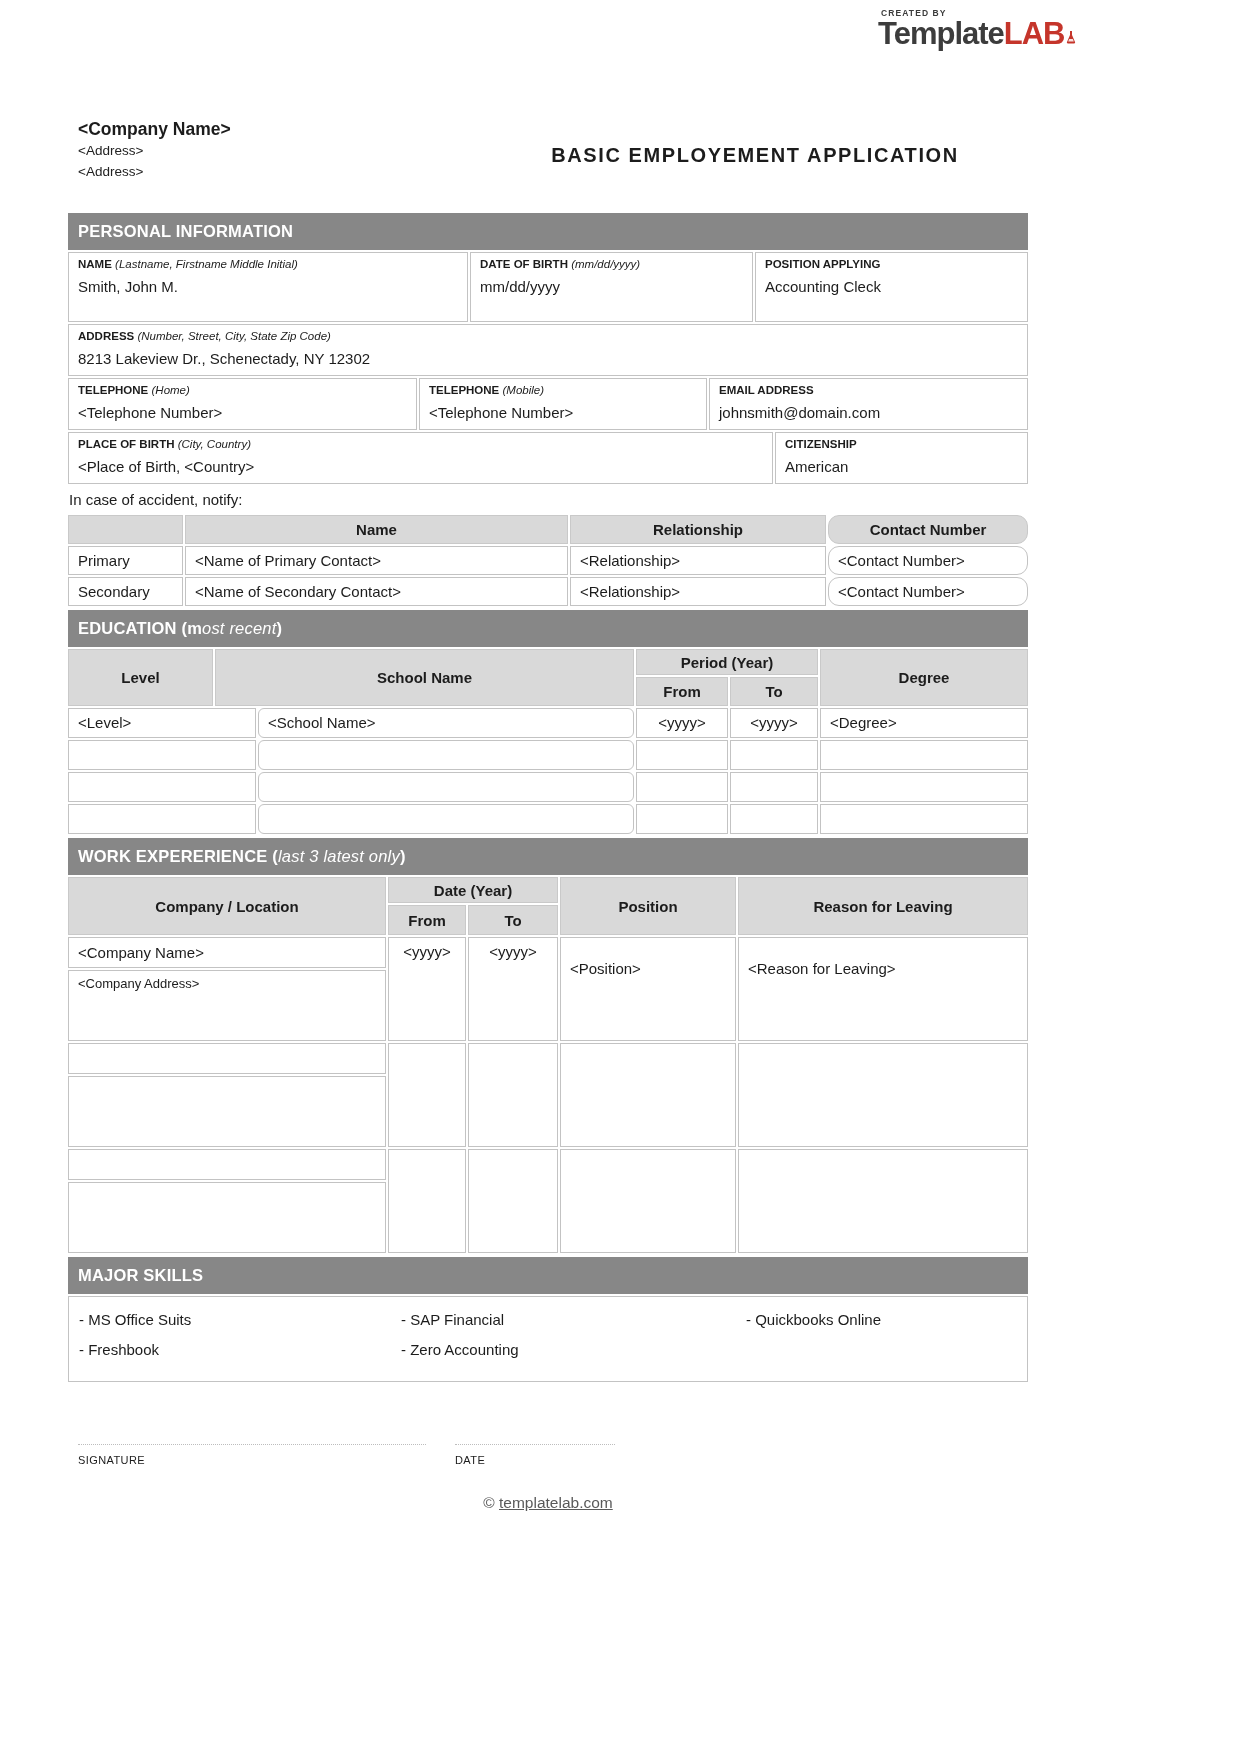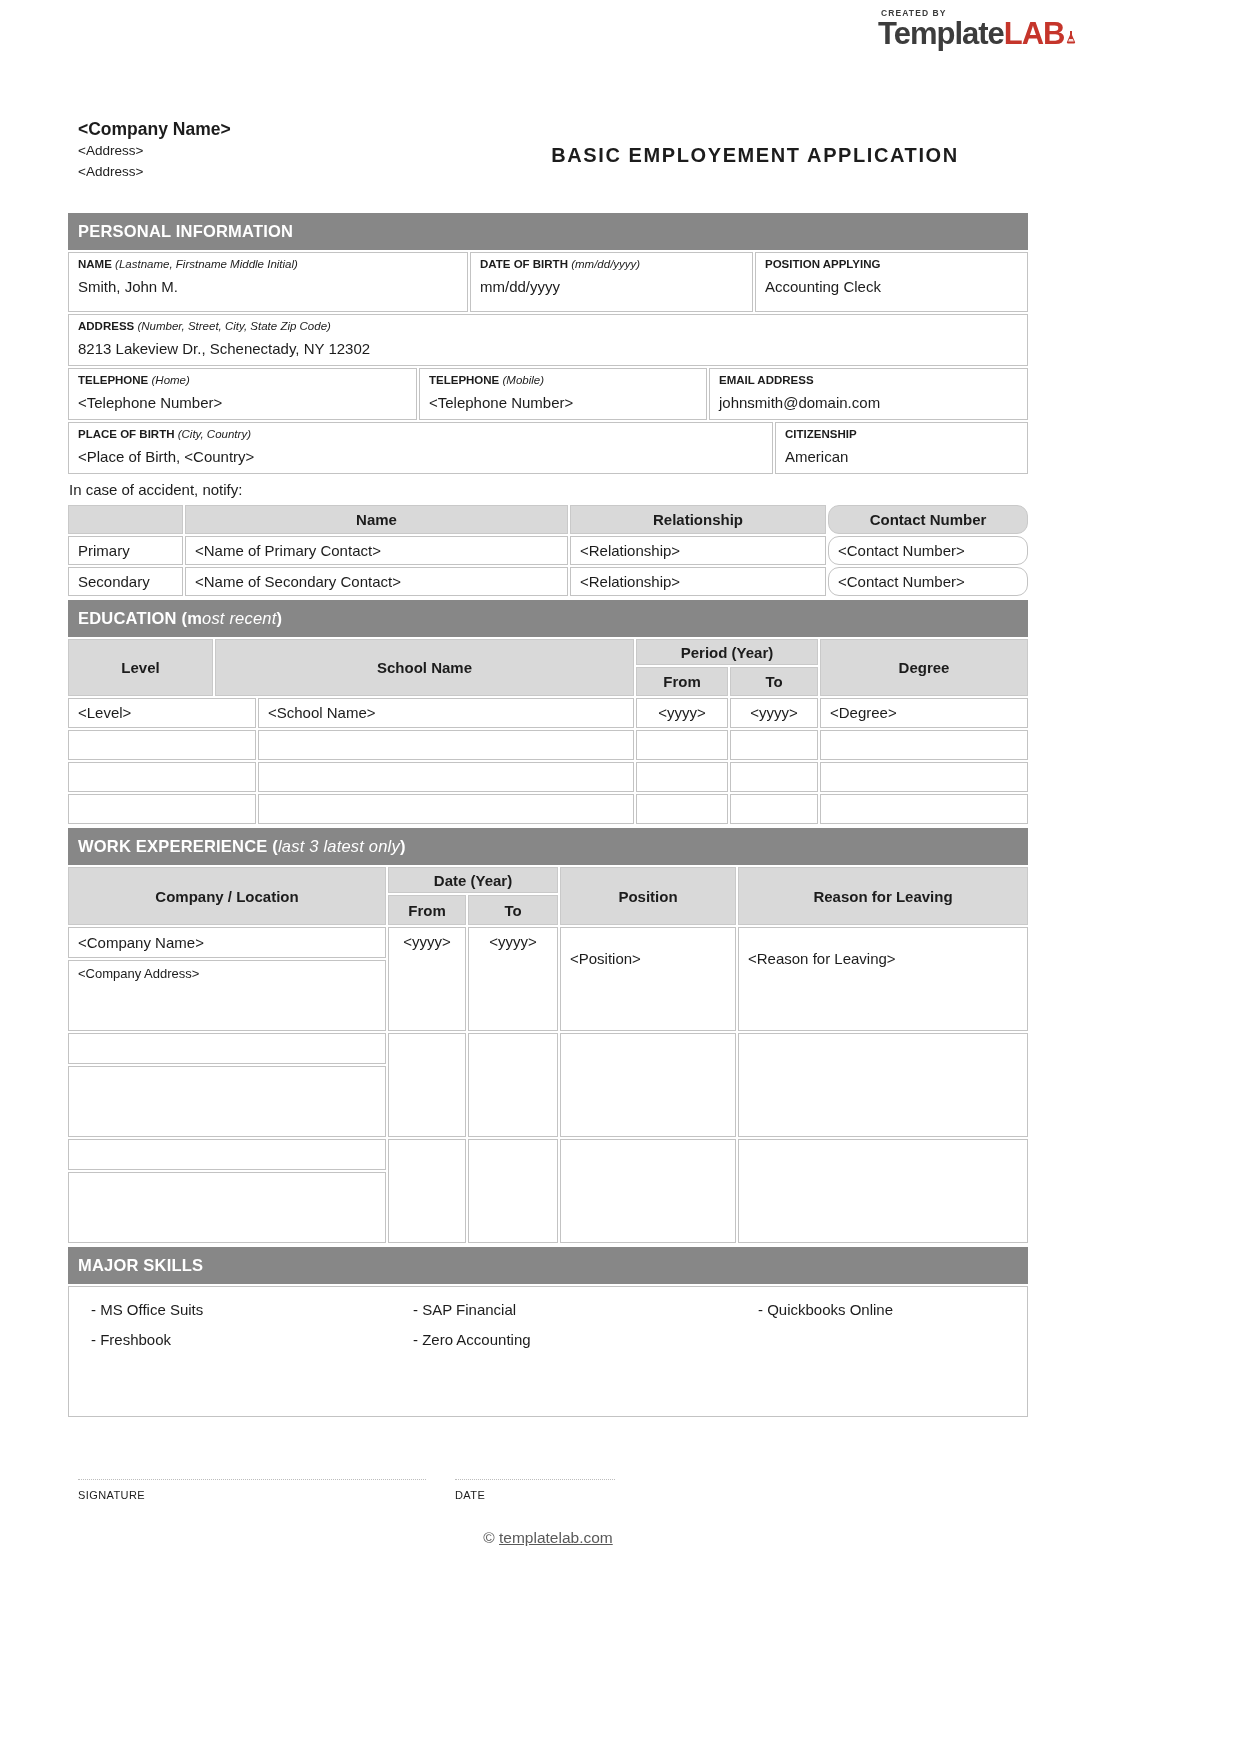--- a/index.html
+++ b/index.html
@@ -34,21 +34,21 @@
   .bar .it { font-style:italic; font-weight:normal; }
   .cell { border:1px solid var(--cell-border,#c3c3c3); background:#fff; }
   .hcell { border:1px solid #c9c9c9; background:var(--table-head,#d9d9d9); font-weight:bold; }
   .frow { display:flex; gap:2px; margin-top:2px; }
   .lbl { font-size:11.5px; font-weight:bold; white-space:nowrap; }
   .lbl .hint { font-weight:normal; font-style:italic; }
   .val { font-size:15px; margin-top:8px; white-space:nowrap; }
 
   
   .pcell { padding:5px 9px 6px; height:52px; }
-  .prow1 .pcell { height:60px; }
+  .prow1 .pcell { height:70px; }
   .w-name { width:400px; } .w-dob { width:283px; } .w-pos { flex:1; }
   .w-addr { flex:1; }
   .w-telh { width:349px; } .w-telm { width:288px; } .w-email { flex:1; }
   .w-pob { width:705px; } .w-cit { flex:1; }
 
   .notify-intro { font-size:15px; margin:7px 0 7px 1px; }
 
   
   .acc-h { height:29px; line-height:27px; text-align:center; font-size:15px; }
   .acc-c { height:29px; line-height:27px; padding:0 9px; font-size:15px; white-space:nowrap; }
@@ -56,40 +56,40 @@
 
   
   .edu-head { display:flex; gap:2px; margin-top:2px; height:57px; }
   .edu-head .hcell { display:flex; align-items:center; justify-content:center; font-size:15px; }
   .ew-level { width:145px; } .ew-school { width:419px; } .ew-degree { flex:1; }
   .period-group { width:182px; display:flex; flex-direction:column; gap:2px; }
   .period-top { height:26px; }
   .period-sub { flex:1; display:flex; gap:2px; }
   .ew-from { width:92px; } .ew-to { flex:1; }
   .erow .cell { height:30px; line-height:28px; font-size:15px; padding:0 9px; white-space:nowrap; }
-  .ebw1 { width:188px; } .ebw2 { width:376px; } .ebw3 { width:92px; text-align:center; padding:0 2px !important; }
+  .ebw1 { width:188px; } .ebw2 { width:376px;border-radius:6px; } .ebw3 { width:92px; text-align:center; padding:0 2px !important; }
   .ebw4 { width:88px; text-align:center; padding:0 2px !important; } .ebw5 { flex:1; }
 
   
   .wx-head { display:flex; gap:2px; margin-top:2px; height:58px; }
   .wx-head .hcell { display:flex; align-items:center; justify-content:center; font-size:15px; }
   .ww-company { width:318px; } .ww-pos { width:176px; } .ww-reason { flex:1; }
   .date-group { width:170px; display:flex; flex-direction:column; gap:2px; }
   .ww-from { width:78px; } .ww-to { flex:1; }
   .wblock { display:flex; gap:2px; margin-top:2px; height:104px; }
   .wcol-company { width:318px; display:flex; flex-direction:column; gap:2px; }
   .wname { height:31px; line-height:29px; padding:0 9px; font-size:15px; white-space:nowrap; }
   .waddr { flex:1; padding:5px 9px; font-size:13px; }
   .wcell { font-size:15px; padding:22px 9px; }
   .wyear { width:78px; text-align:center; padding:5px 2px; }
   .wyear2 { width:90px; text-align:center; padding:5px 2px; }
   .wpos { width:176px; } .wreason { flex:1; }
 
   
-  .skills-box { margin-top:2px; height:131px; padding:8px 0 0 22px; }
+  .skills-box { margin-top:2px; height:86px; padding:8px 0 0 10px; }
   .skills-grid { display:grid; grid-template-columns:322px 345px 1fr; }
   .skill { font-size:15px; line-height:30px; white-space:nowrap; }
 
   
   .signoff { display:flex; margin-top:62px; padding-left:10px; }
   .sig-col1 { width:348px; margin-right:29px; }
   .sig-col2 { width:160px; }
   .dotline { border-bottom:1px dotted #bdbdbd; height:1px; }
   .sig-label { font-size:11px; letter-spacing:0.4px; margin-top:9px; color:#1c1c1c; }
 

